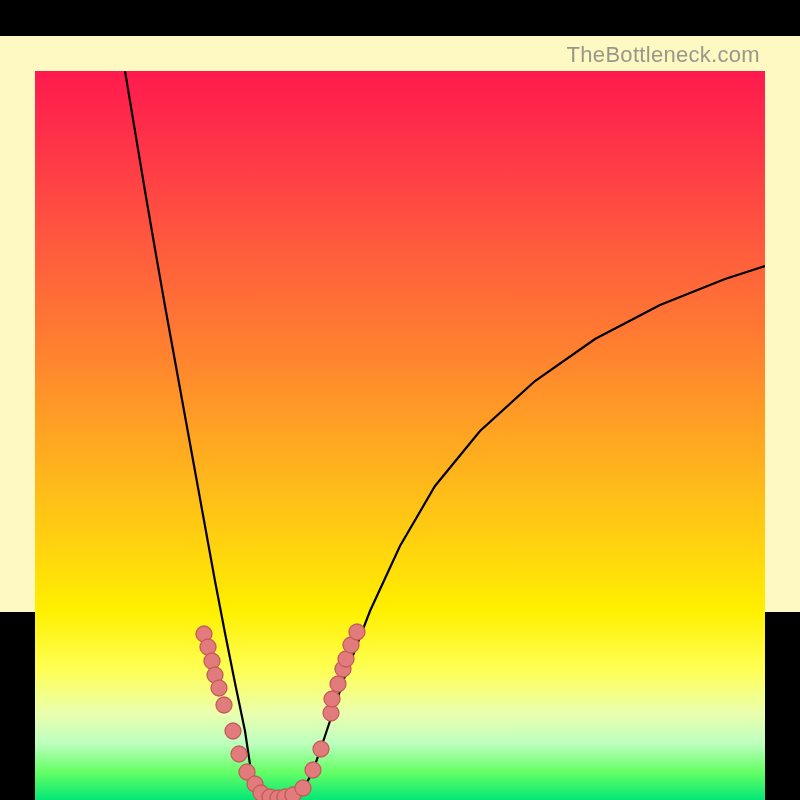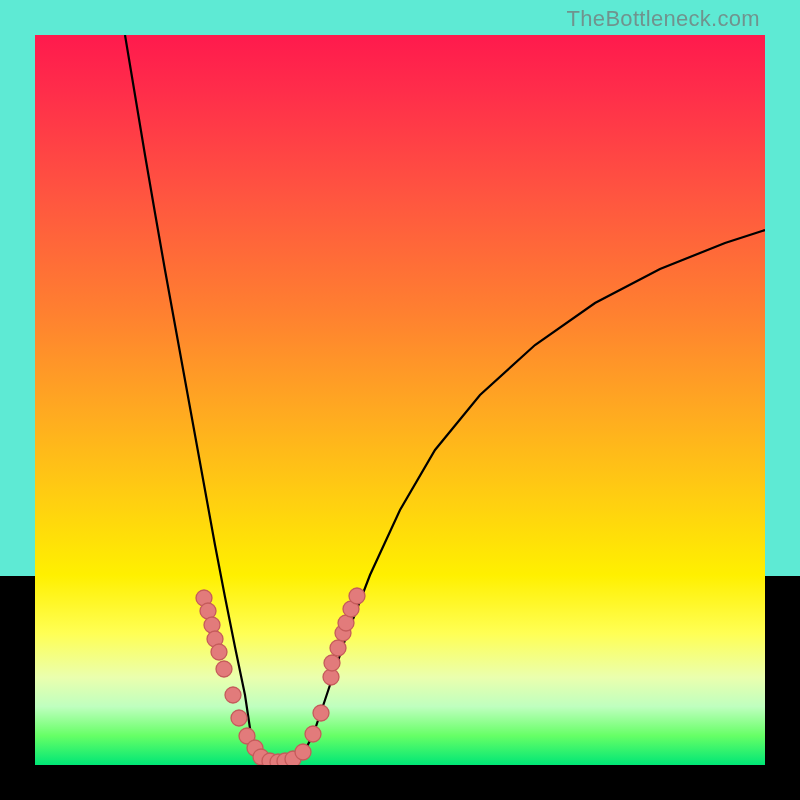--- a/index.html
+++ b/index.html
@@ -8,21 +8,22 @@
   width: 800px;
   height: 800px;
   overflow: hidden;
   background: #000;
   font-family: Arial, Helvetica, sans-serif;
 }
 .frame {
   position: relative;
   width: 800px;
   height: 576px;
-  background: #5eead4;
+  background: #fef9c3;
+  margin-top: 36px;
 }
 .plot {
   position: absolute;
   left: 35px;
   top: 35px;
   width: 730px;
   height: 730px;
   background: linear-gradient(to bottom,
     #ff1a4d 0%,
     #ff2e4a 8%,

